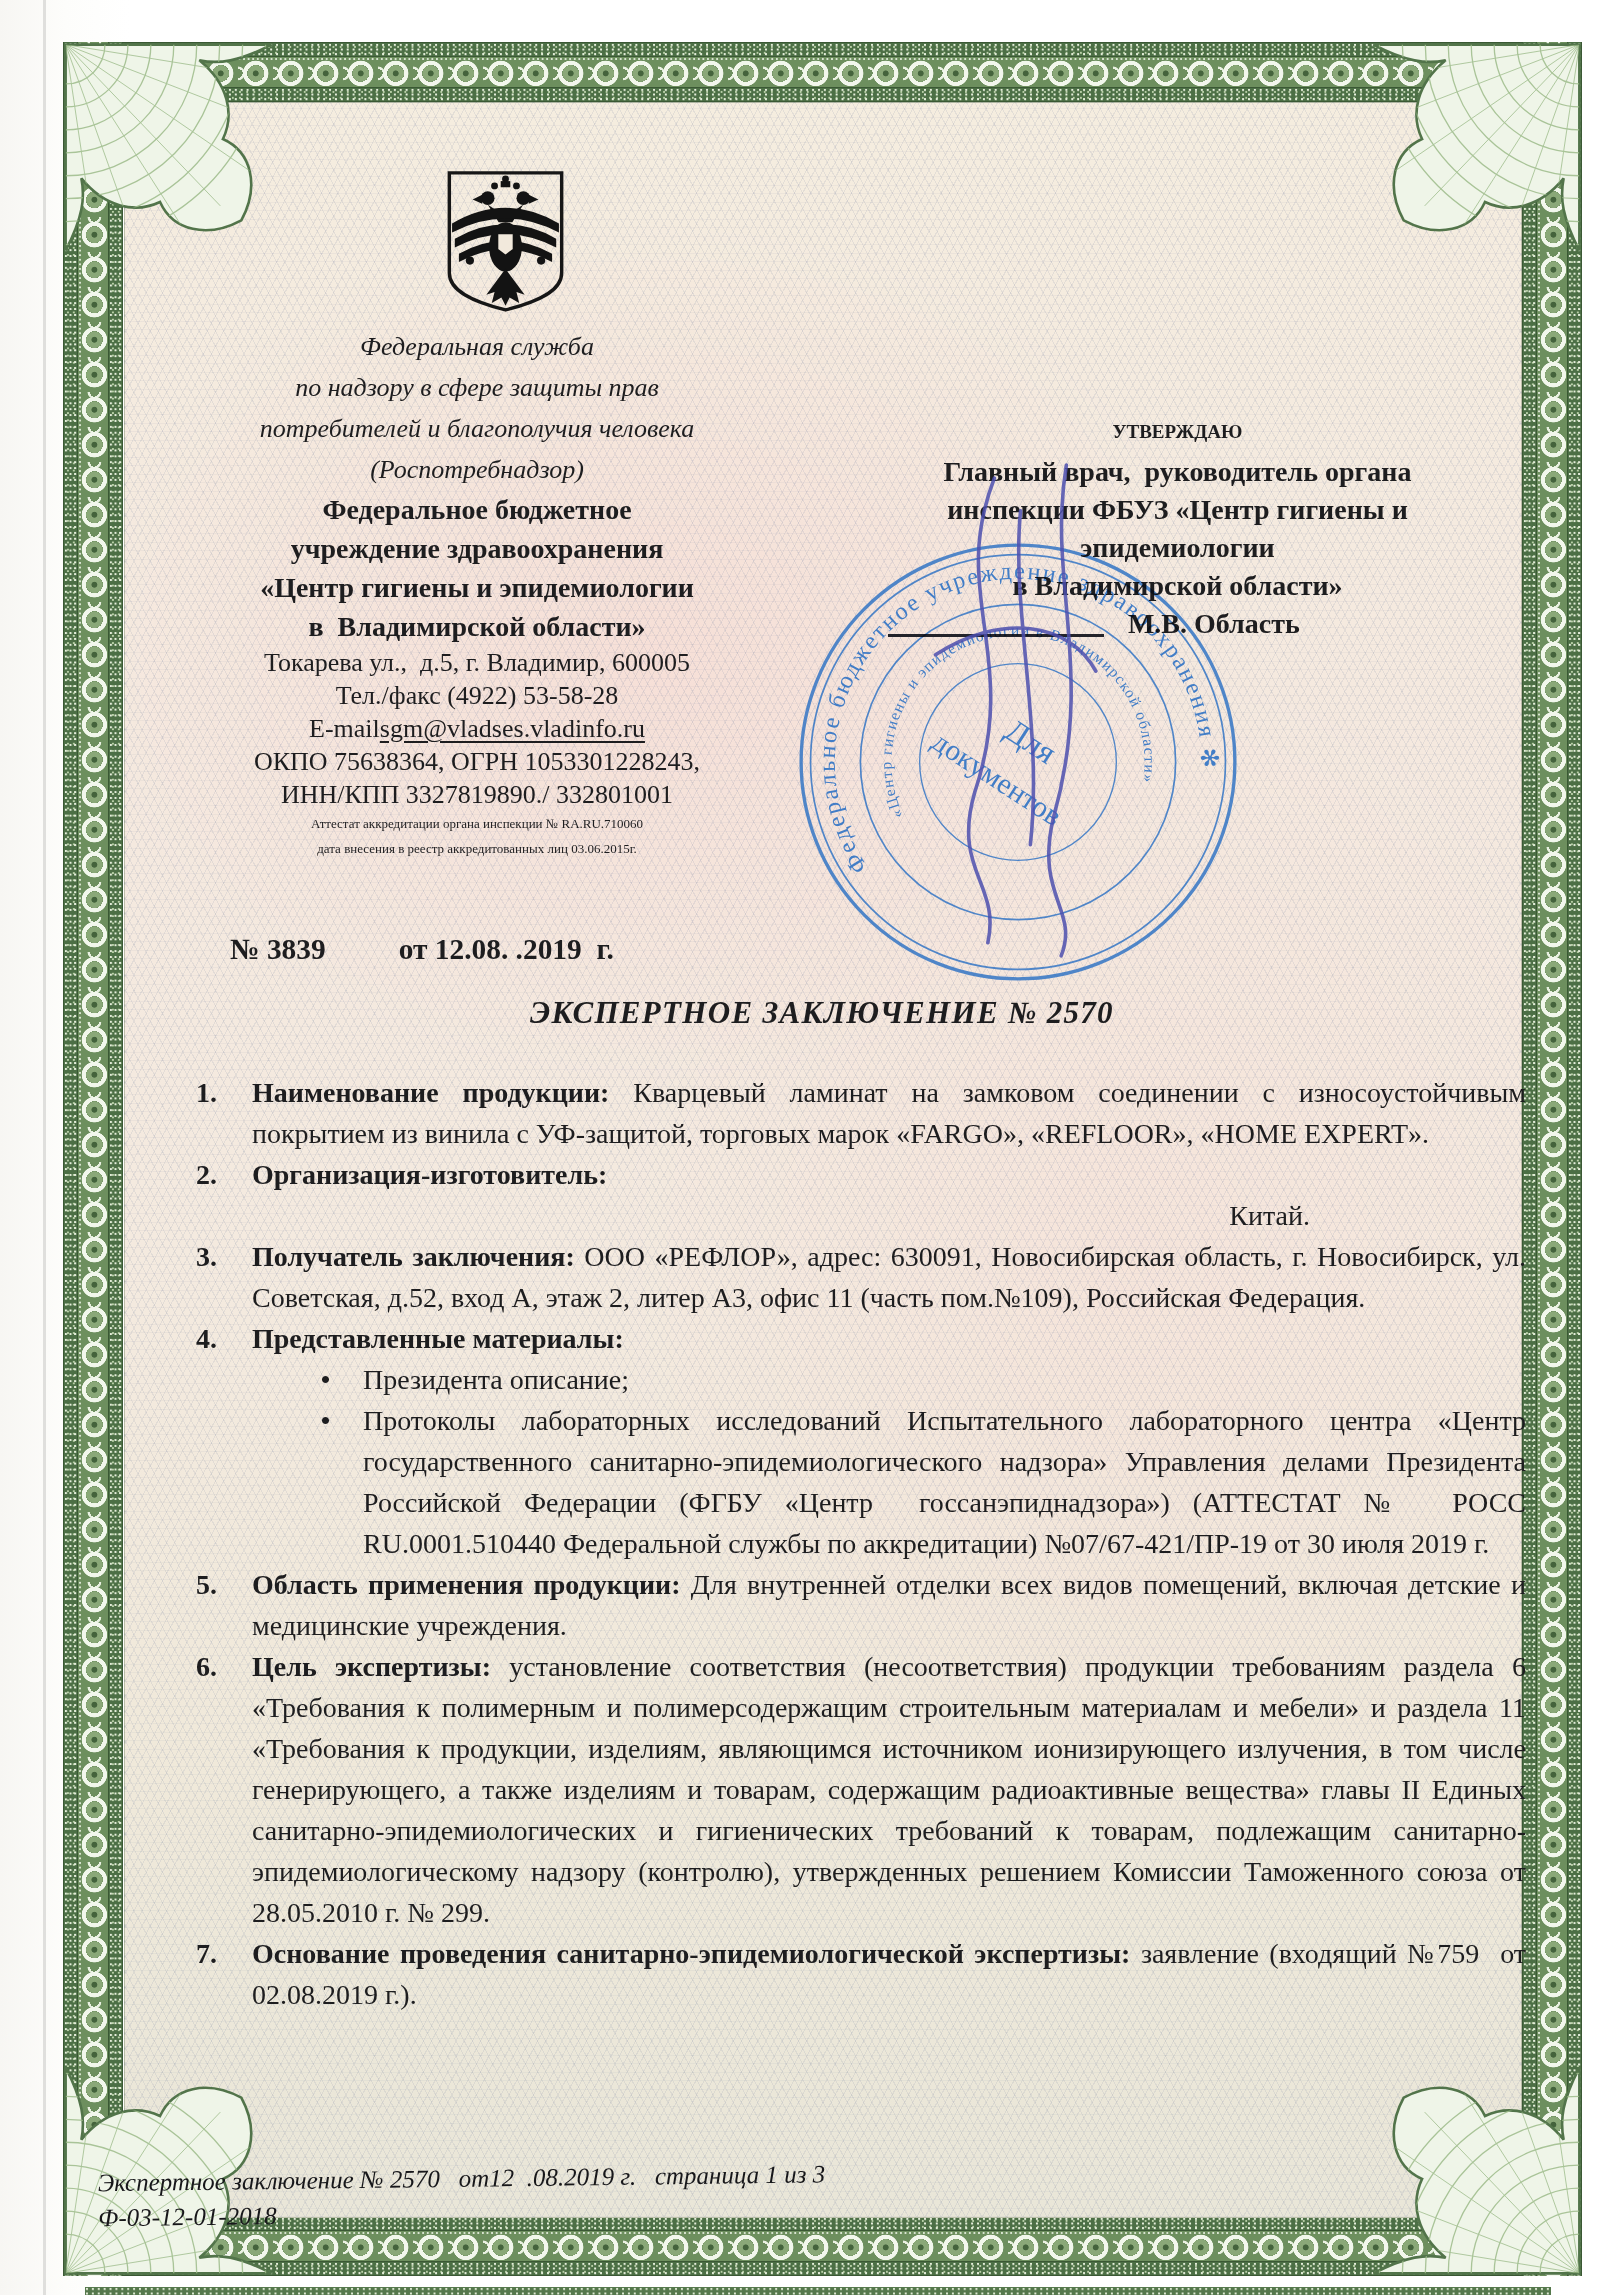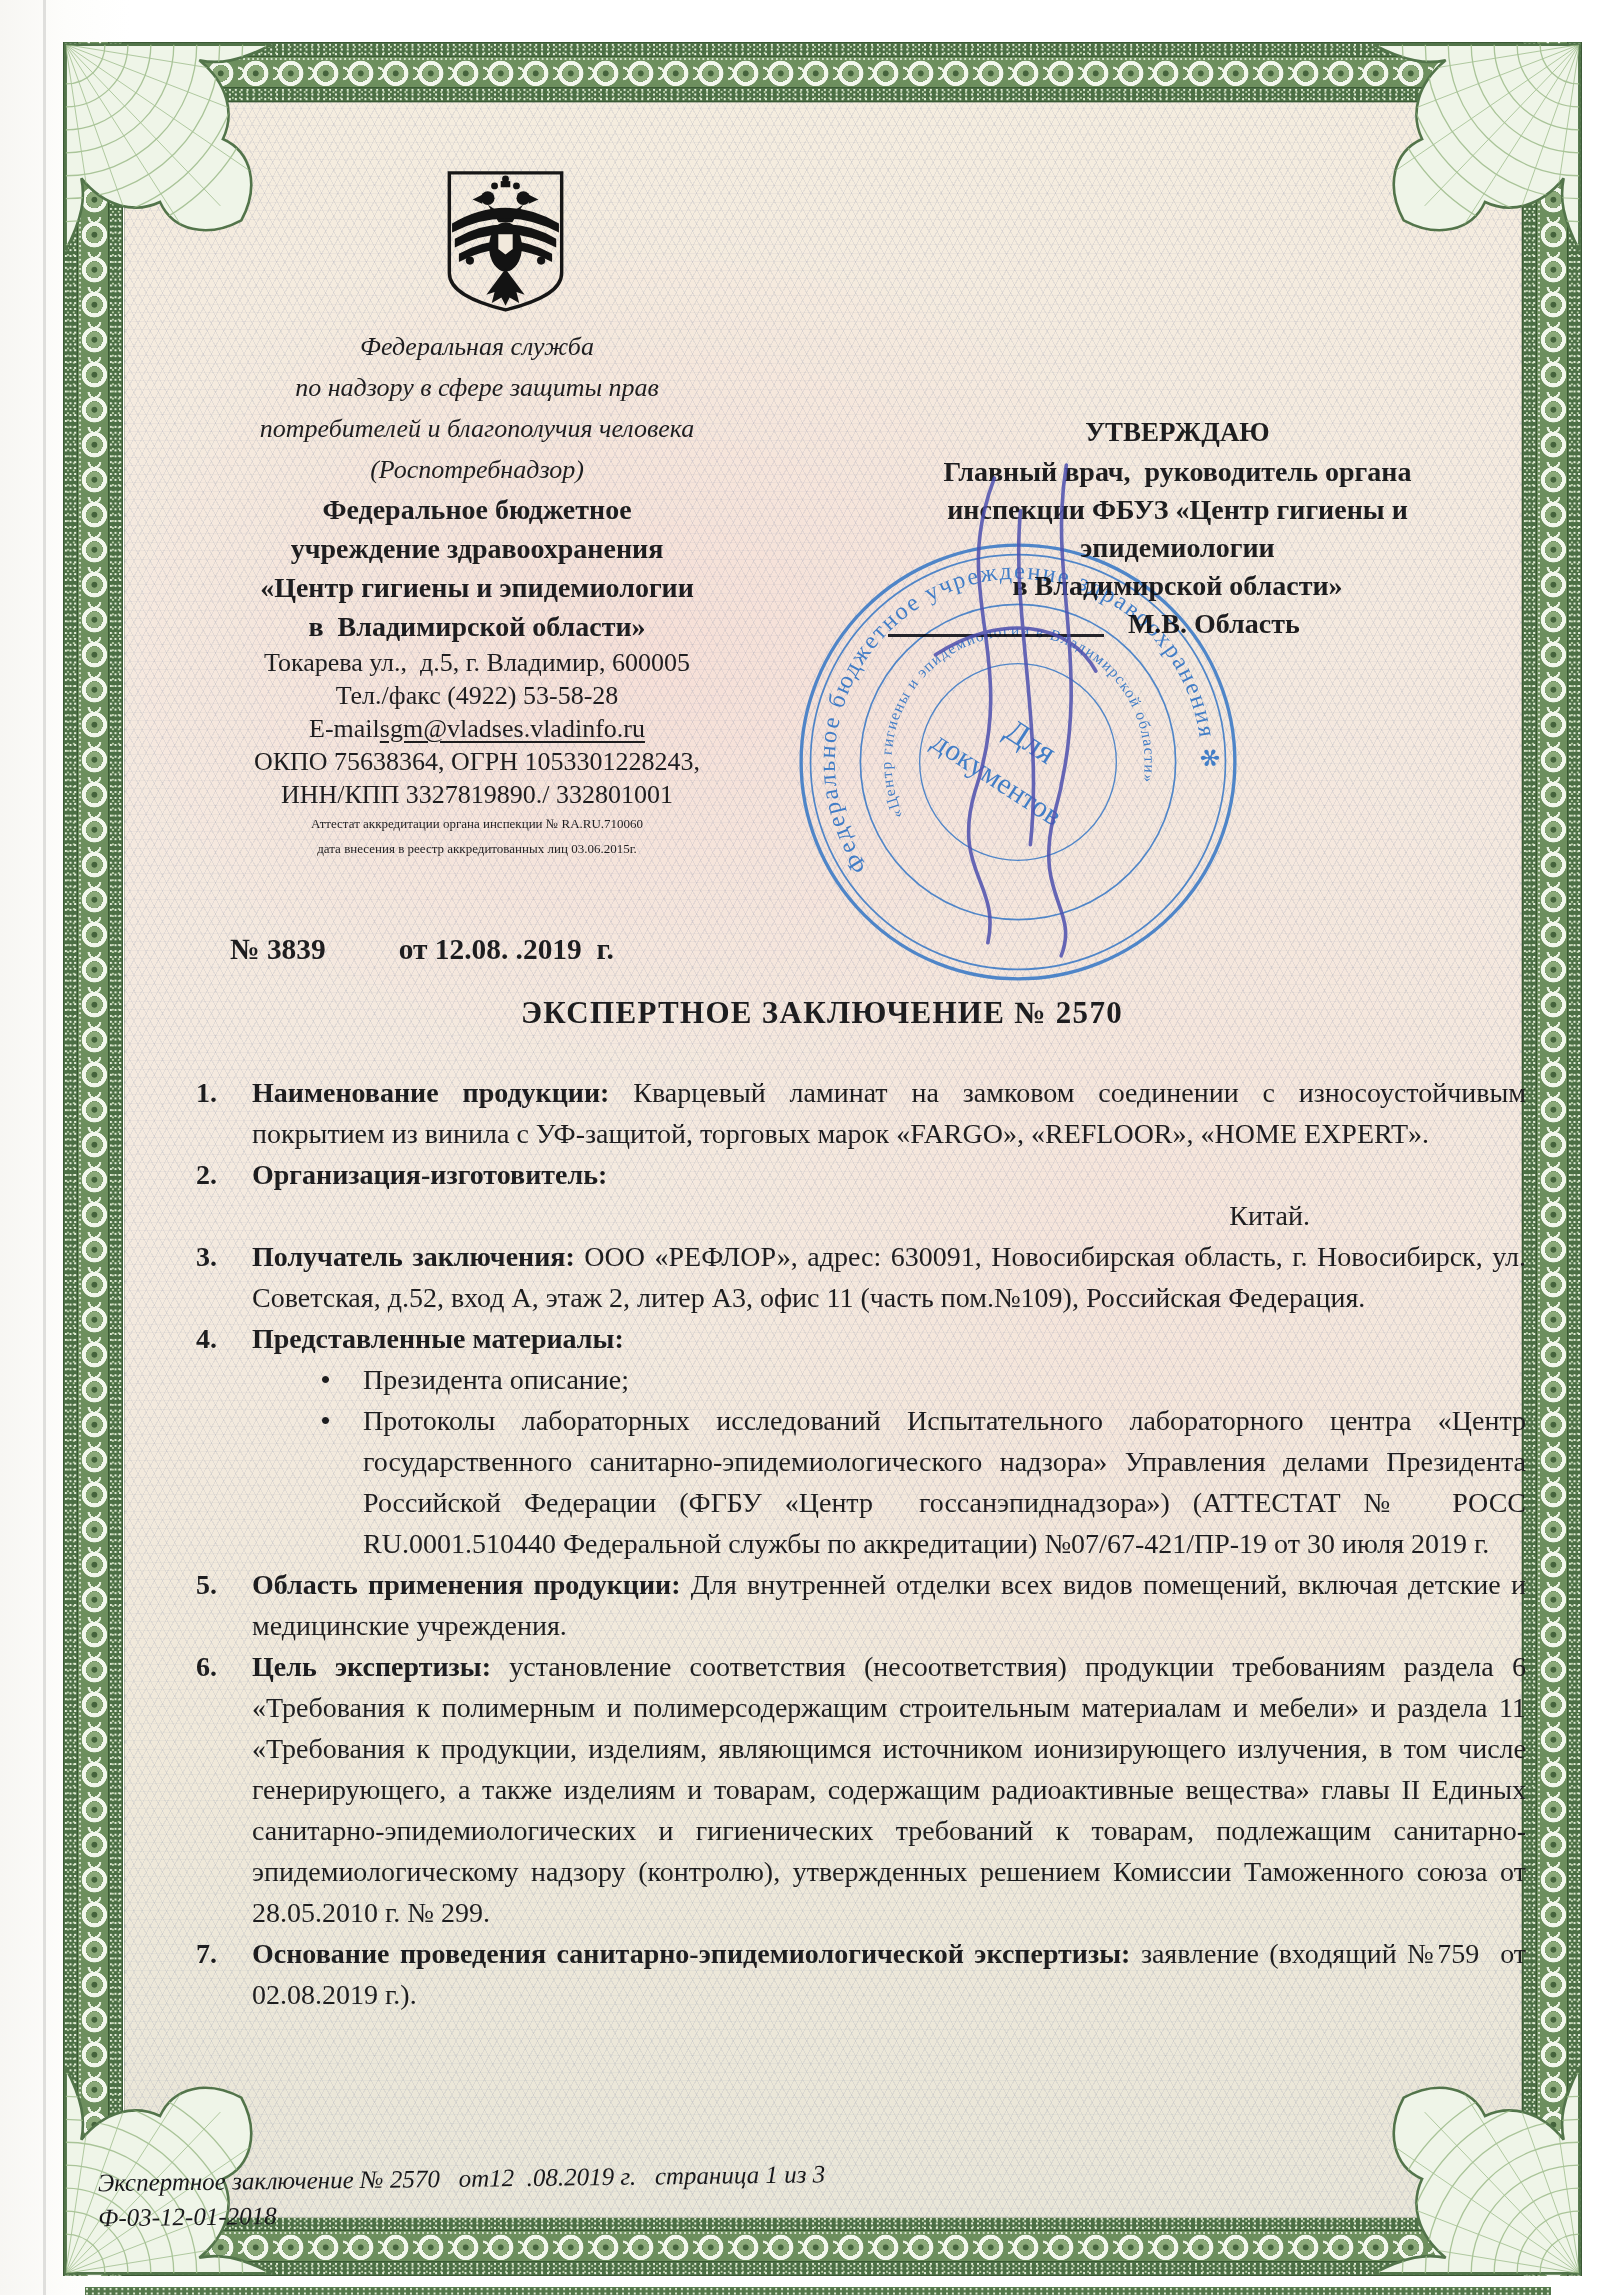--- a/index.html
+++ b/index.html
@@ -74,31 +74,31 @@
   #coat{left:437px;top:164px;width:137px;height:152px;}
 
   #hdr-left{left:188px;top:326px;width:578px;}
   .hl-it{font-style:italic;font-size:26px;line-height:41px;}
   .hl-b{font-weight:bold;font-size:28px;line-height:39px;}
   .hl-a{font-size:26px;line-height:33px;}
   .hl-s{font-size:13px;line-height:25px;}
   .email-v{text-decoration:underline;text-underline-offset:3.9px;}
 
   #approve{left:870px;top:411px;width:615px;font-weight:bold;}
-  .ap-t{font-size:27px;line-height:42px;}
+  .ap-t{font-size:19px;line-height:42px;}
   .ap-l{font-size:28px;line-height:38px;}
   .signer-row{font-size:28px;line-height:38px;display:flex;align-items:flex-end;justify-content:flex-start;}
   .sig-line{display:inline-block;width:216px;height:0;border-bottom:3.3px solid #23232a;margin:0 23.6px 6.5px 18.3px;}
 
   #stamp{left:789px;top:533px;width:458px;height:458px;mix-blend-mode:multiply;opacity:.9;}
   #signature{left:896px;top:452px;width:308px;height:530px;z-index:6;}
 
   #numline{left:230px;top:913px;font-size:29.4px;font-weight:bold;margin-top:20px;}
   #numline .date-part{margin-left:73px;}
-  #doc-title{left:124px;top:995px;width:1396px;font-size:31px;font-weight:bold;letter-spacing:1.3px;}
+  #doc-title{left:124px;top:995px;width:1396px;font-size:31px;font-weight:bold;letter-spacing:1.3px;font-style:italic;}
 
   #items{left:196px;top:1072px;width:1330px;font-size:28px;line-height:41px;}
   .item{position:relative;padding-left:56px;text-align:justify;}
   .item .num{position:absolute;left:0;top:0;font-weight:bold;}
   .item .lbl{font-weight:bold;}
   .country-line{text-align:right;padding-right:216px;}
   .blist{margin:0;padding:0 0 0 63px;}
   .blist li{list-style:none;position:relative;padding-left:48px;text-align:justify;}
   .blist li::before{content:"•";position:absolute;left:5.2px;top:0;font-size:30px;}
 

